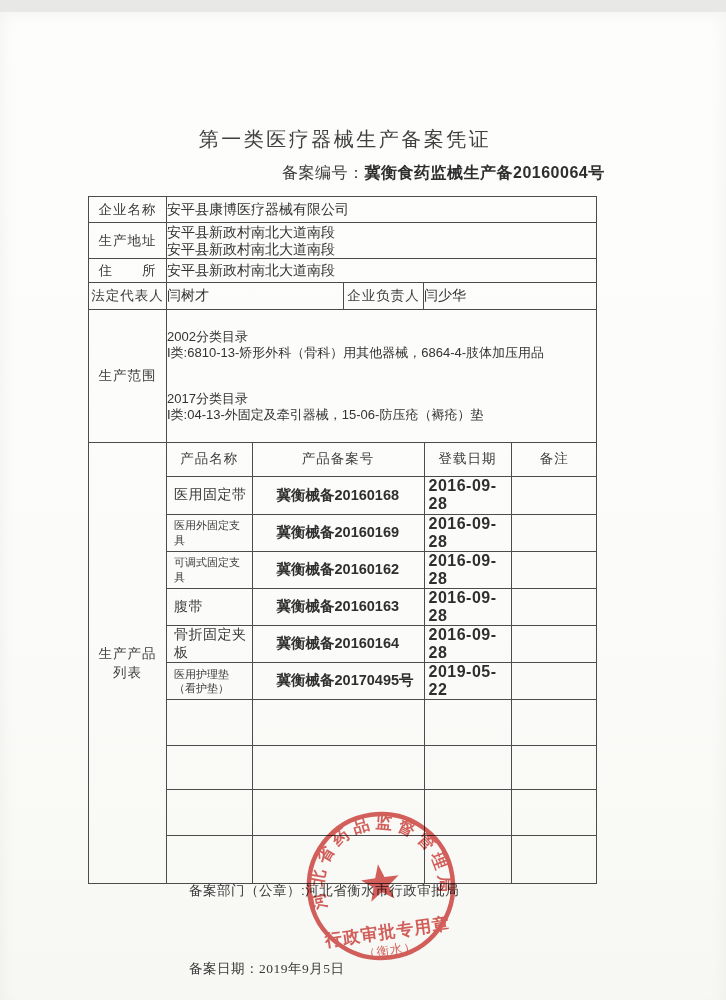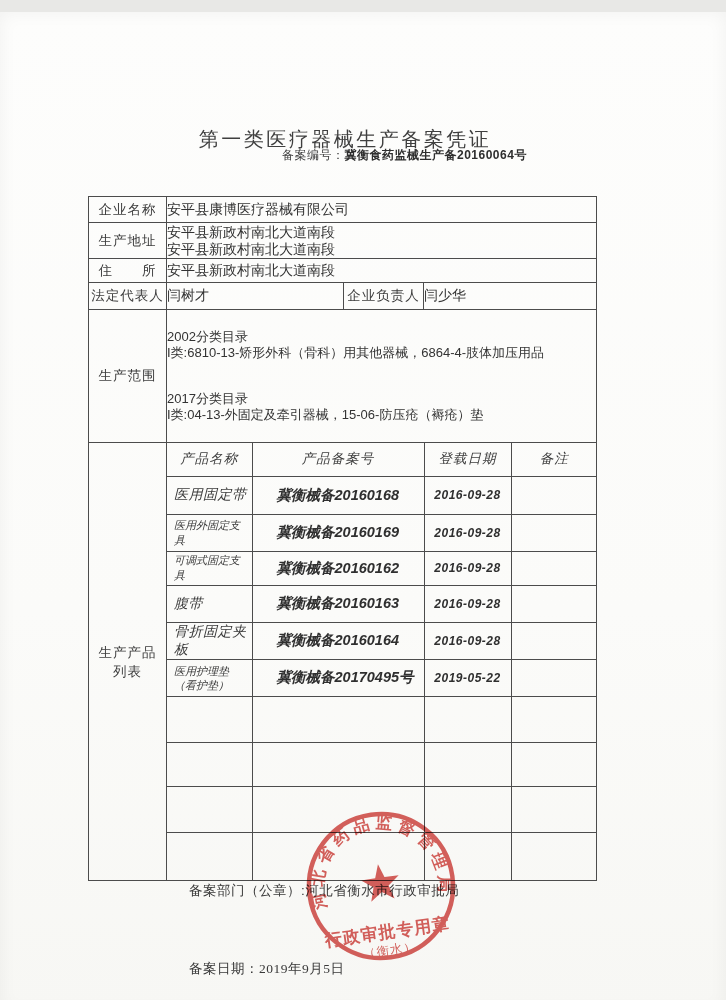--- a/index.html
+++ b/index.html
@@ -12,22 +12,22 @@
     color:#3a3a3a;
     overflow:hidden;
     box-shadow:inset 0 0 18px rgba(0,0,0,0.05);
   }
   .doc-title{
     position:absolute;top:114px;left:0;width:690px;
     text-align:center;
     font-size:20px;letter-spacing:2.5px;color:#3f3f3f;font-weight:500;
   }
   .ref-line{
-    position:absolute;top:135px;left:282px;
-    font-size:12px;color:#3c3c3c;letter-spacing:0.5px;
+    position:absolute;top:151px;left:282px;
+    font-size:16px;color:#3c3c3c;letter-spacing:0.5px;
   }
   .ref-line .num{font-weight:700;color:#2e2e2e;}
   table.main{
     position:absolute;top:184px;left:88px;
     width:508px;border-collapse:collapse;table-layout:fixed;
   }
   table.main td{
     border:1px solid #4c4c4c;
     padding:0;vertical-align:middle;
     overflow:hidden;
@@ -38,32 +38,32 @@
   td.val{font-size:14px;padding:2px 2px 2px 9px;color:#333;}
   .addr-line{line-height:17px;}
   td.scope-val{vertical-align:top;padding:5px 10px 0 10px;}
   .scope-block div{font-size:13px;line-height:16px;color:#333;}
   .scope-block .gap{height:30px;}
   td.prod-wrap{padding:0;vertical-align:top;}
   table.inner{
     width:100%;border-collapse:collapse;table-layout:fixed;
   }
   table.inner td{
-    border:1px solid #4c4c4c;padding:0 4px;vertical-align:middle;overflow:hidden;font-style:italic;
+    border:1px solid #4c4c4c;padding:0 4px;vertical-align:middle;overflow:hidden;
   }
   table.inner tr td:first-child{border-left:none;}
   table.inner tr td:last-child{border-right:none;}
   table.inner tr:first-child td{border-top:none;}
   table.inner tr:last-child td{border-bottom:none;}
   table.inner td.h{text-align:center;font-size:13.5px;letter-spacing:1px;color:#3c3c3c;}
   table.inner td.pname{font-size:14px;padding-left:7px;letter-spacing:0.5px;}
   table.inner td.pname.sm{font-size:11px;letter-spacing:0;}
   table.inner td.pname.xs{font-size:11px;line-height:14px;letter-spacing:0;}
   table.inner td.pnum{font-size:14.5px;font-weight:600;color:#2f2f2f;padding-left:24px;}
-  table.inner td.pdate{font-size:12px;font-weight:600;color:#2f2f2f;text-align:center;letter-spacing:0.5px;}
+  table.inner td.pdate{font-size:16px;font-weight:600;color:#2f2f2f;letter-spacing:0.5px;}
   .prod-label{line-height:19px;}
   .footer-line{
     position:absolute;left:189px;
     font-size:13.5px;color:#393939;letter-spacing:0.5px;
   }
   .footer-dept{top:870px;}
   .footer-date{top:948px;font-family:Liberation Serif, serif;}
   .stamp{
     position:absolute;left:301px;top:794px;width:160px;height:160px;
     transform:rotate(-8deg);

